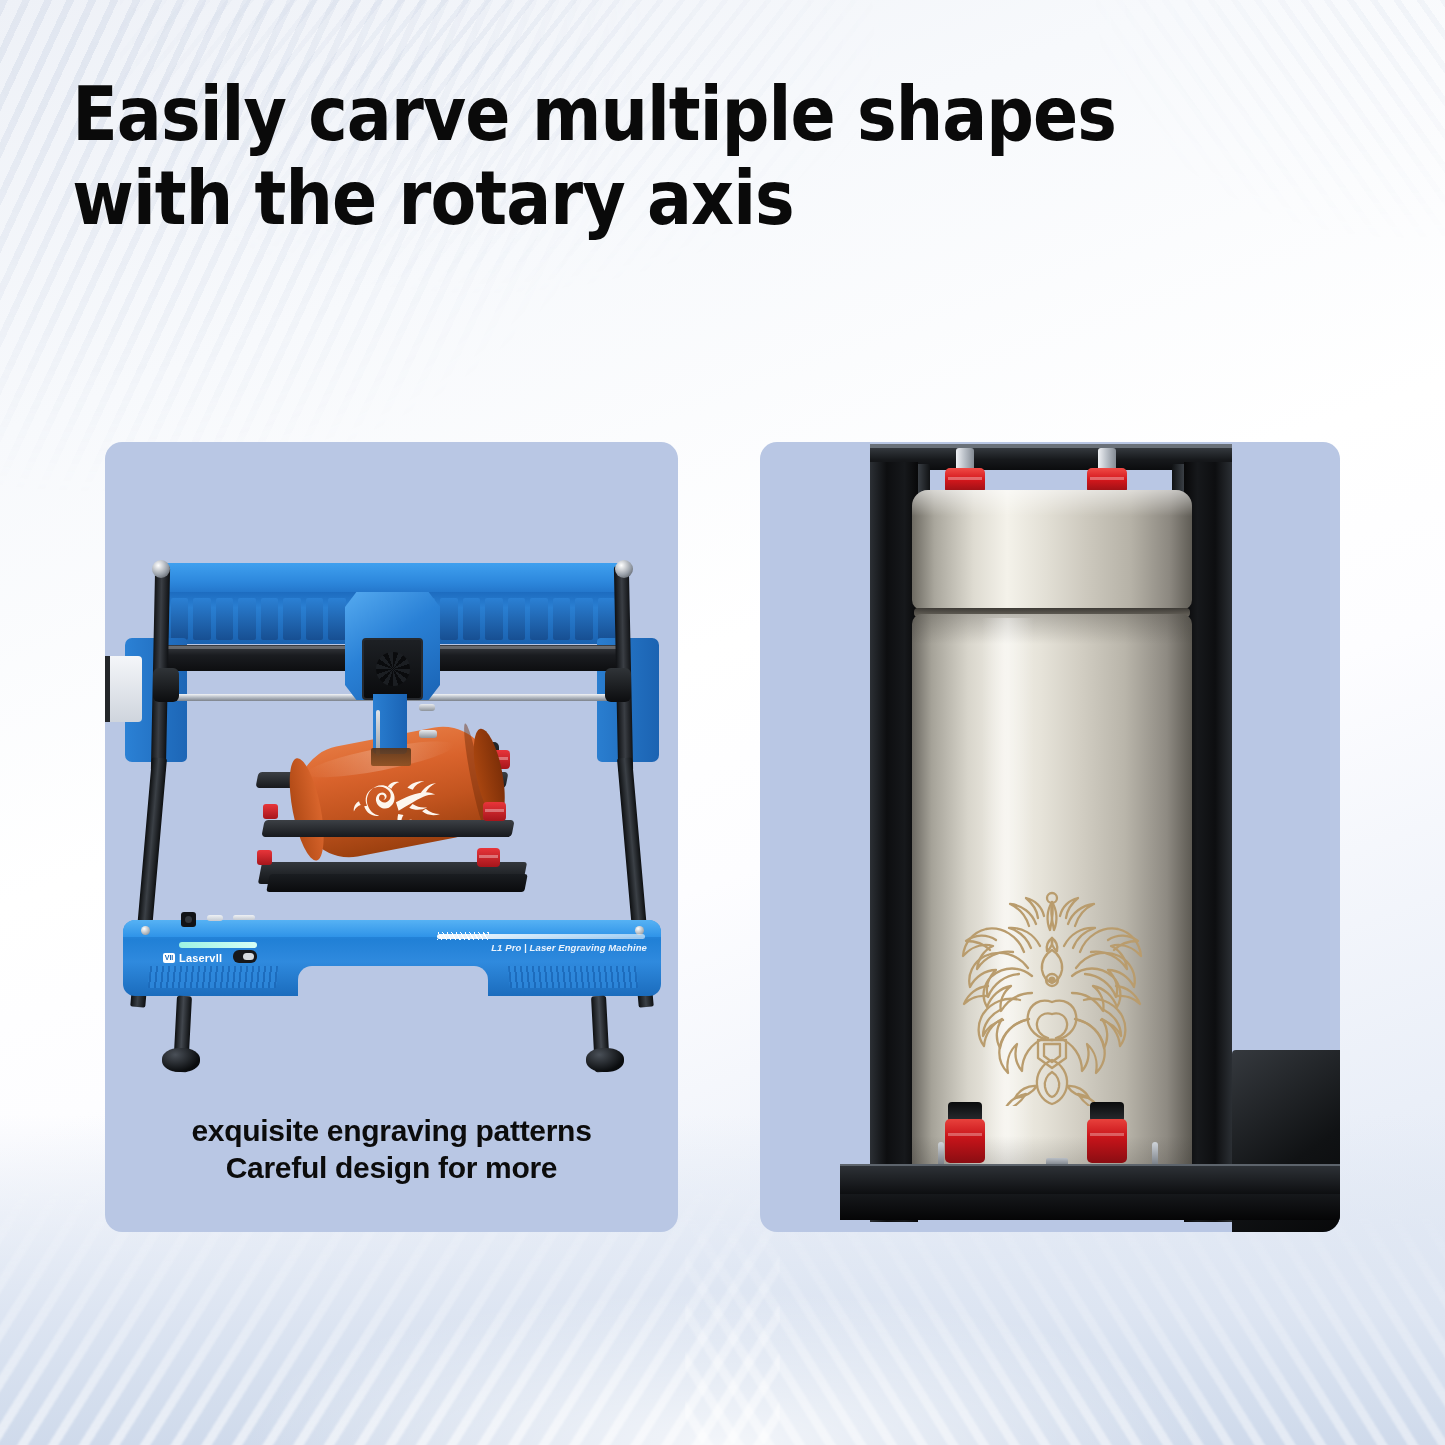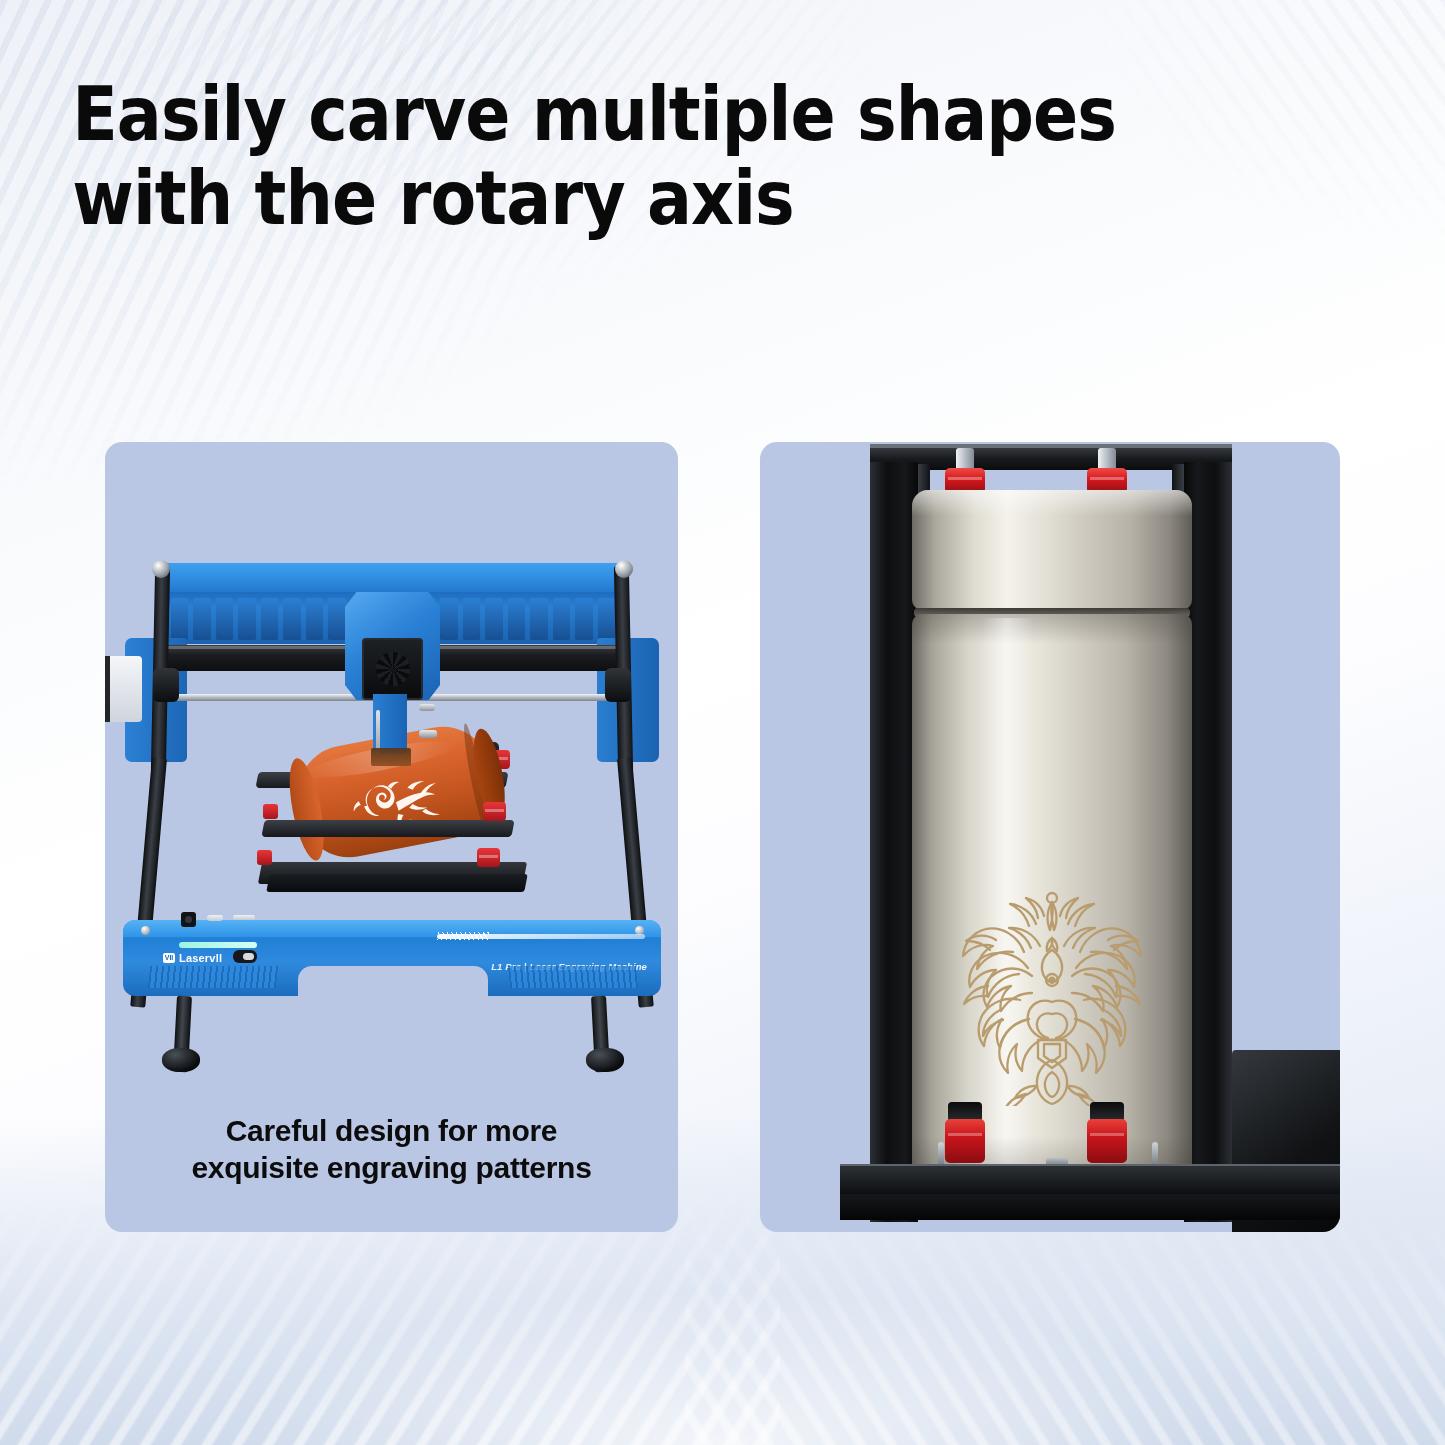--- a/index.html
+++ b/index.html
@@ -297,21 +297,21 @@
   .m-logo-txt{color:#fff;font-size:11px;font-weight:bold;letter-spacing:.2px;}
   .m-switch{position:absolute;left:128px;top:508px;width:24px;height:13px;border-radius:6px;
     background:#17181b;}
   .m-switch::after{content:"";position:absolute;left:10px;top:3px;width:11px;height:7px;border-radius:4px;
     background:#d7dbe0;}
   .m-slot{position:absolute;left:332px;top:492px;width:208px;height:5px;border-radius:3px;
     background:linear-gradient(to right,rgba(255,255,255,.95),rgba(255,255,255,.55));}
   .m-slot-hatch{position:absolute;left:332px;top:490px;width:52px;height:8px;
     background:repeating-linear-gradient(62deg,#fff 0 1px,transparent 1px 4px);}
   .m-model{position:absolute;left:330px;top:500px;width:212px;text-align:right;
-    color:#eaf3fd;font-size:9.5px;font-style:italic;font-weight:bold;letter-spacing:.1px;margin-top:19px;}
+    color:#eaf3fd;font-size:9.5px;font-style:italic;font-weight:bold;letter-spacing:.1px;}
   .m-screwA{position:absolute;left:36px;top:484px;width:9px;height:9px;border-radius:50%;
     background:radial-gradient(circle at 35% 30%,#fff,#7d848d);}
   .m-screwB{position:absolute;left:530px;top:484px;width:9px;height:9px;border-radius:50%;
     background:radial-gradient(circle at 35% 30%,#fff,#7d848d);}
 
   
   .m-port{position:absolute;left:76px;top:470px;width:15px;height:15px;border-radius:3px;
     background:#111316;}
   .m-port::after{content:"";position:absolute;left:4px;top:4px;width:7px;height:7px;border-radius:50%;background:#32373d;}
   .m-portB{position:absolute;left:102px;top:473px;width:16px;height:6px;border-radius:3px;
@@ -585,22 +585,22 @@
     <div class="m-vent-r"></div>
     <div class="m-base-cut"></div>
 
     <div class="m-footL"></div>
     <div class="m-footR"></div>
     <div class="m-padL"></div>
     <div class="m-padR"></div>
   </div>
 
   <div id="left-caption">
+    <div>exquisite engraving patterns</div>
     <div>Careful design for more</div>
-    <div>exquisite engraving patterns</div>
   </div>
 </div>
 
 <div class="panel" id="panel-right">
   <div class="rig">
 
     <div class="rig-crossbar"></div>
     <div class="rig-crossbar-top"></div>
     <div class="rig-postL"></div>
     <div class="rig-postR"></div>

